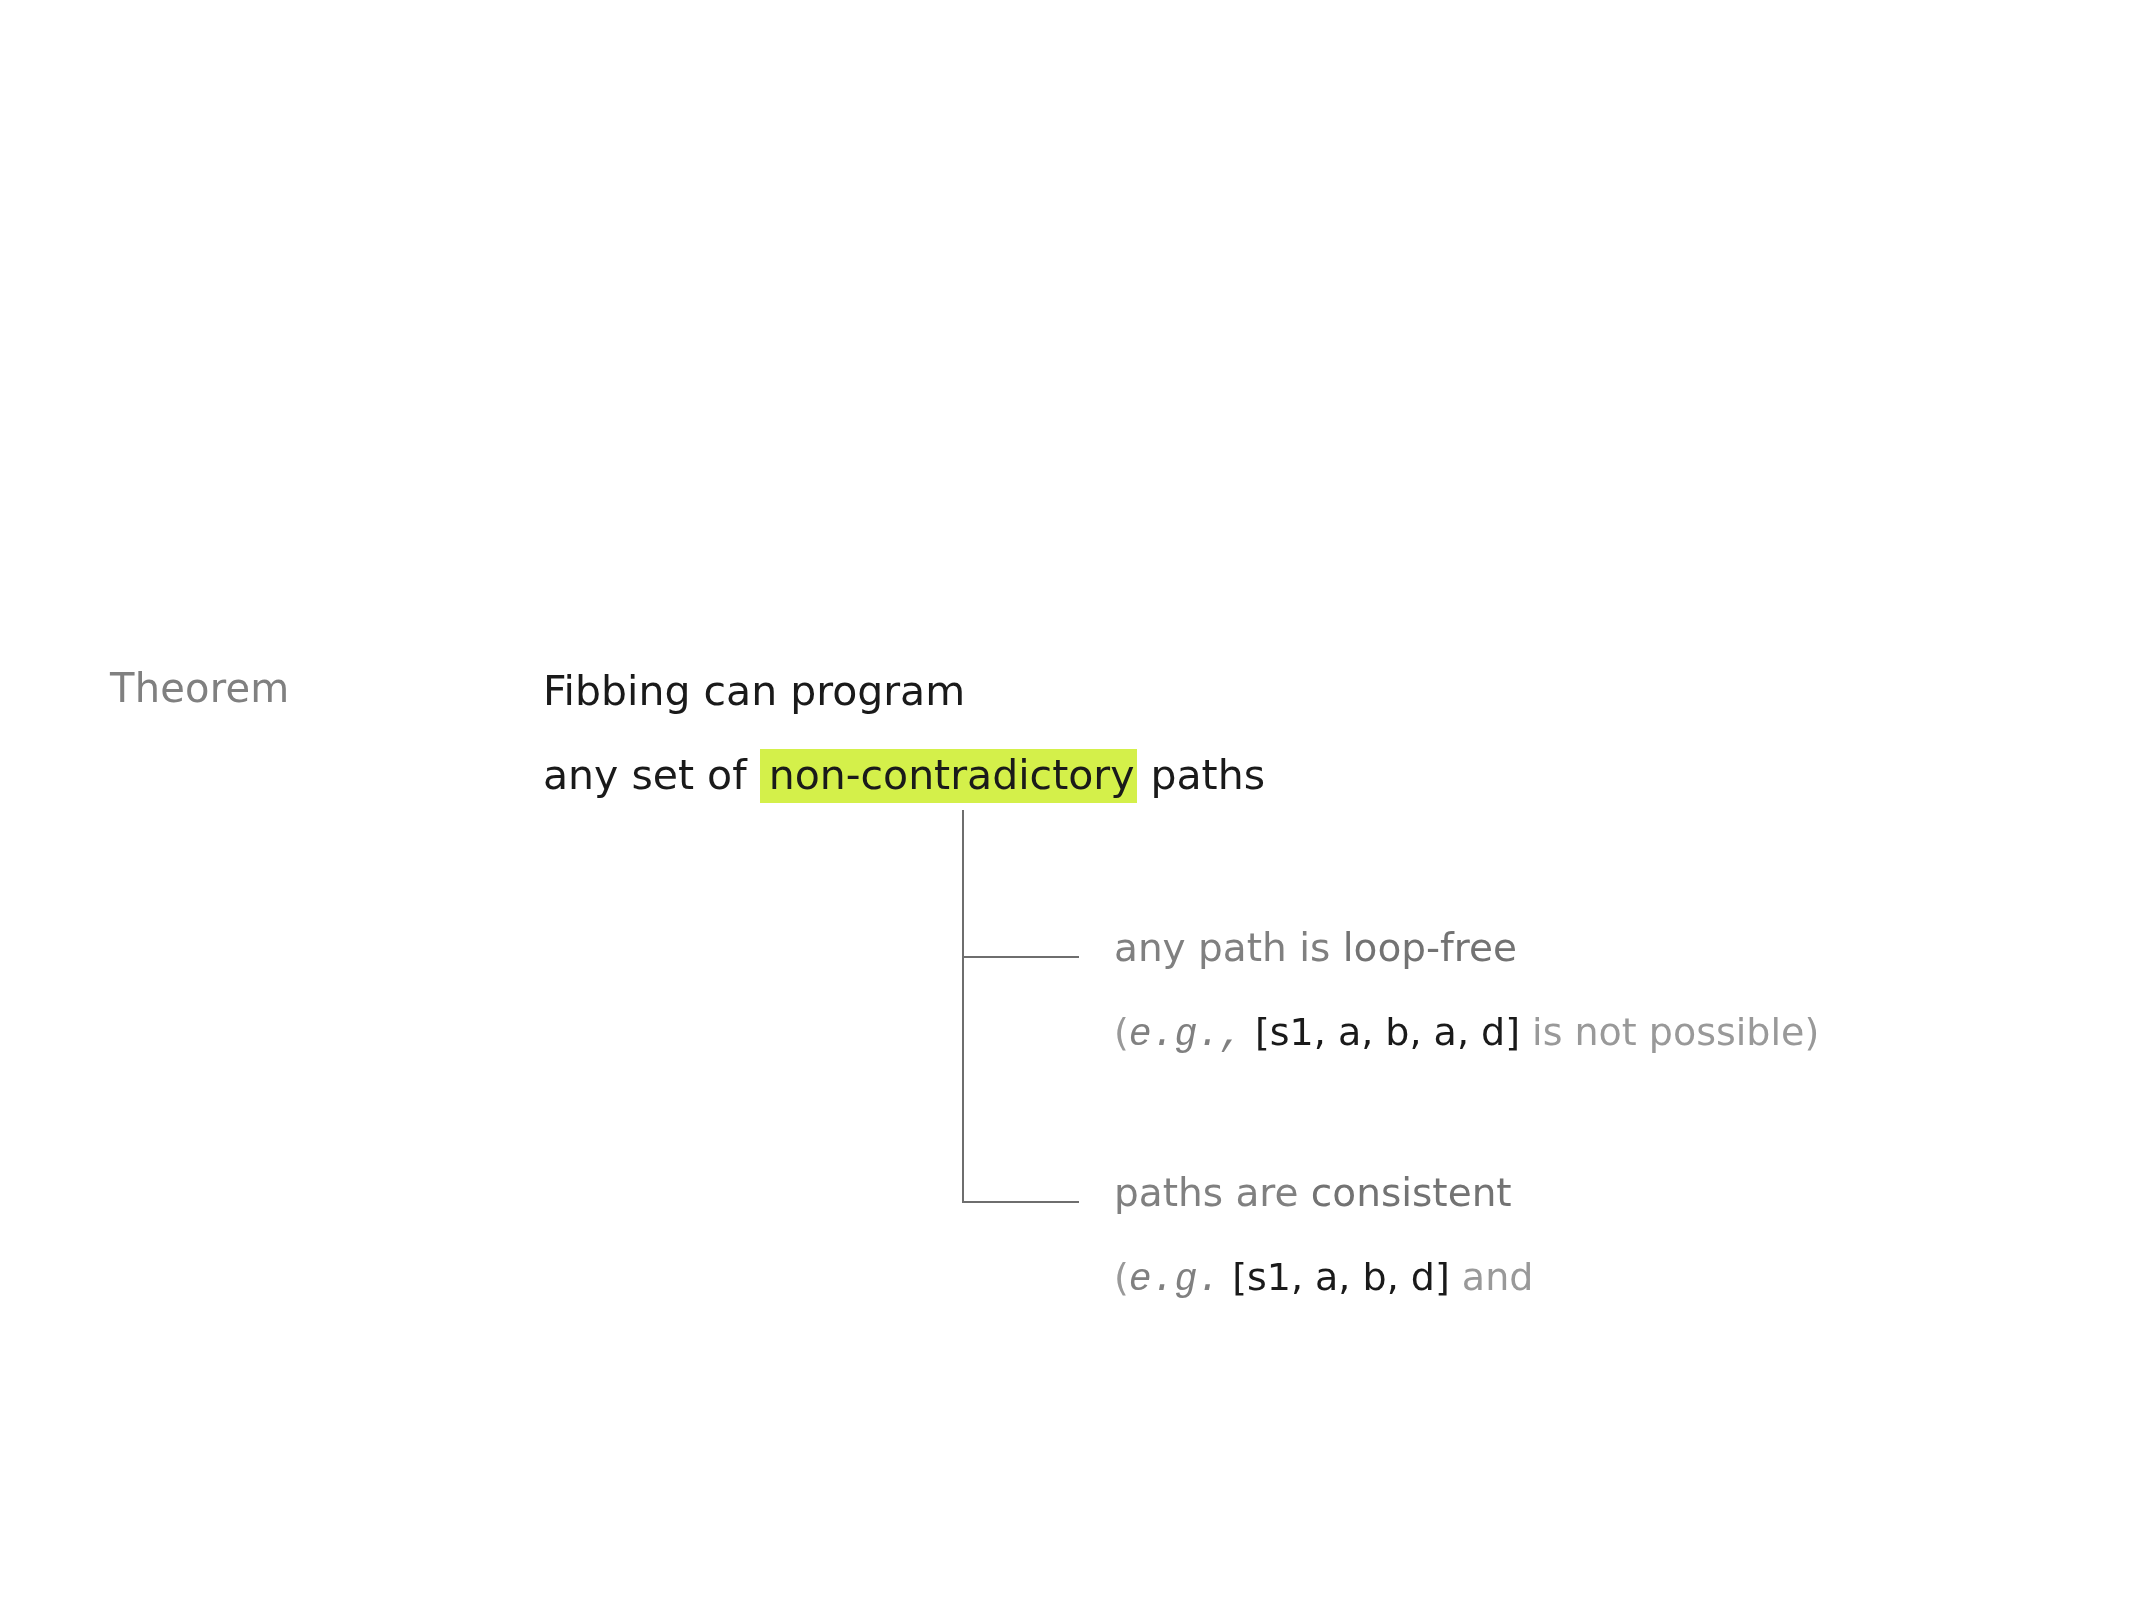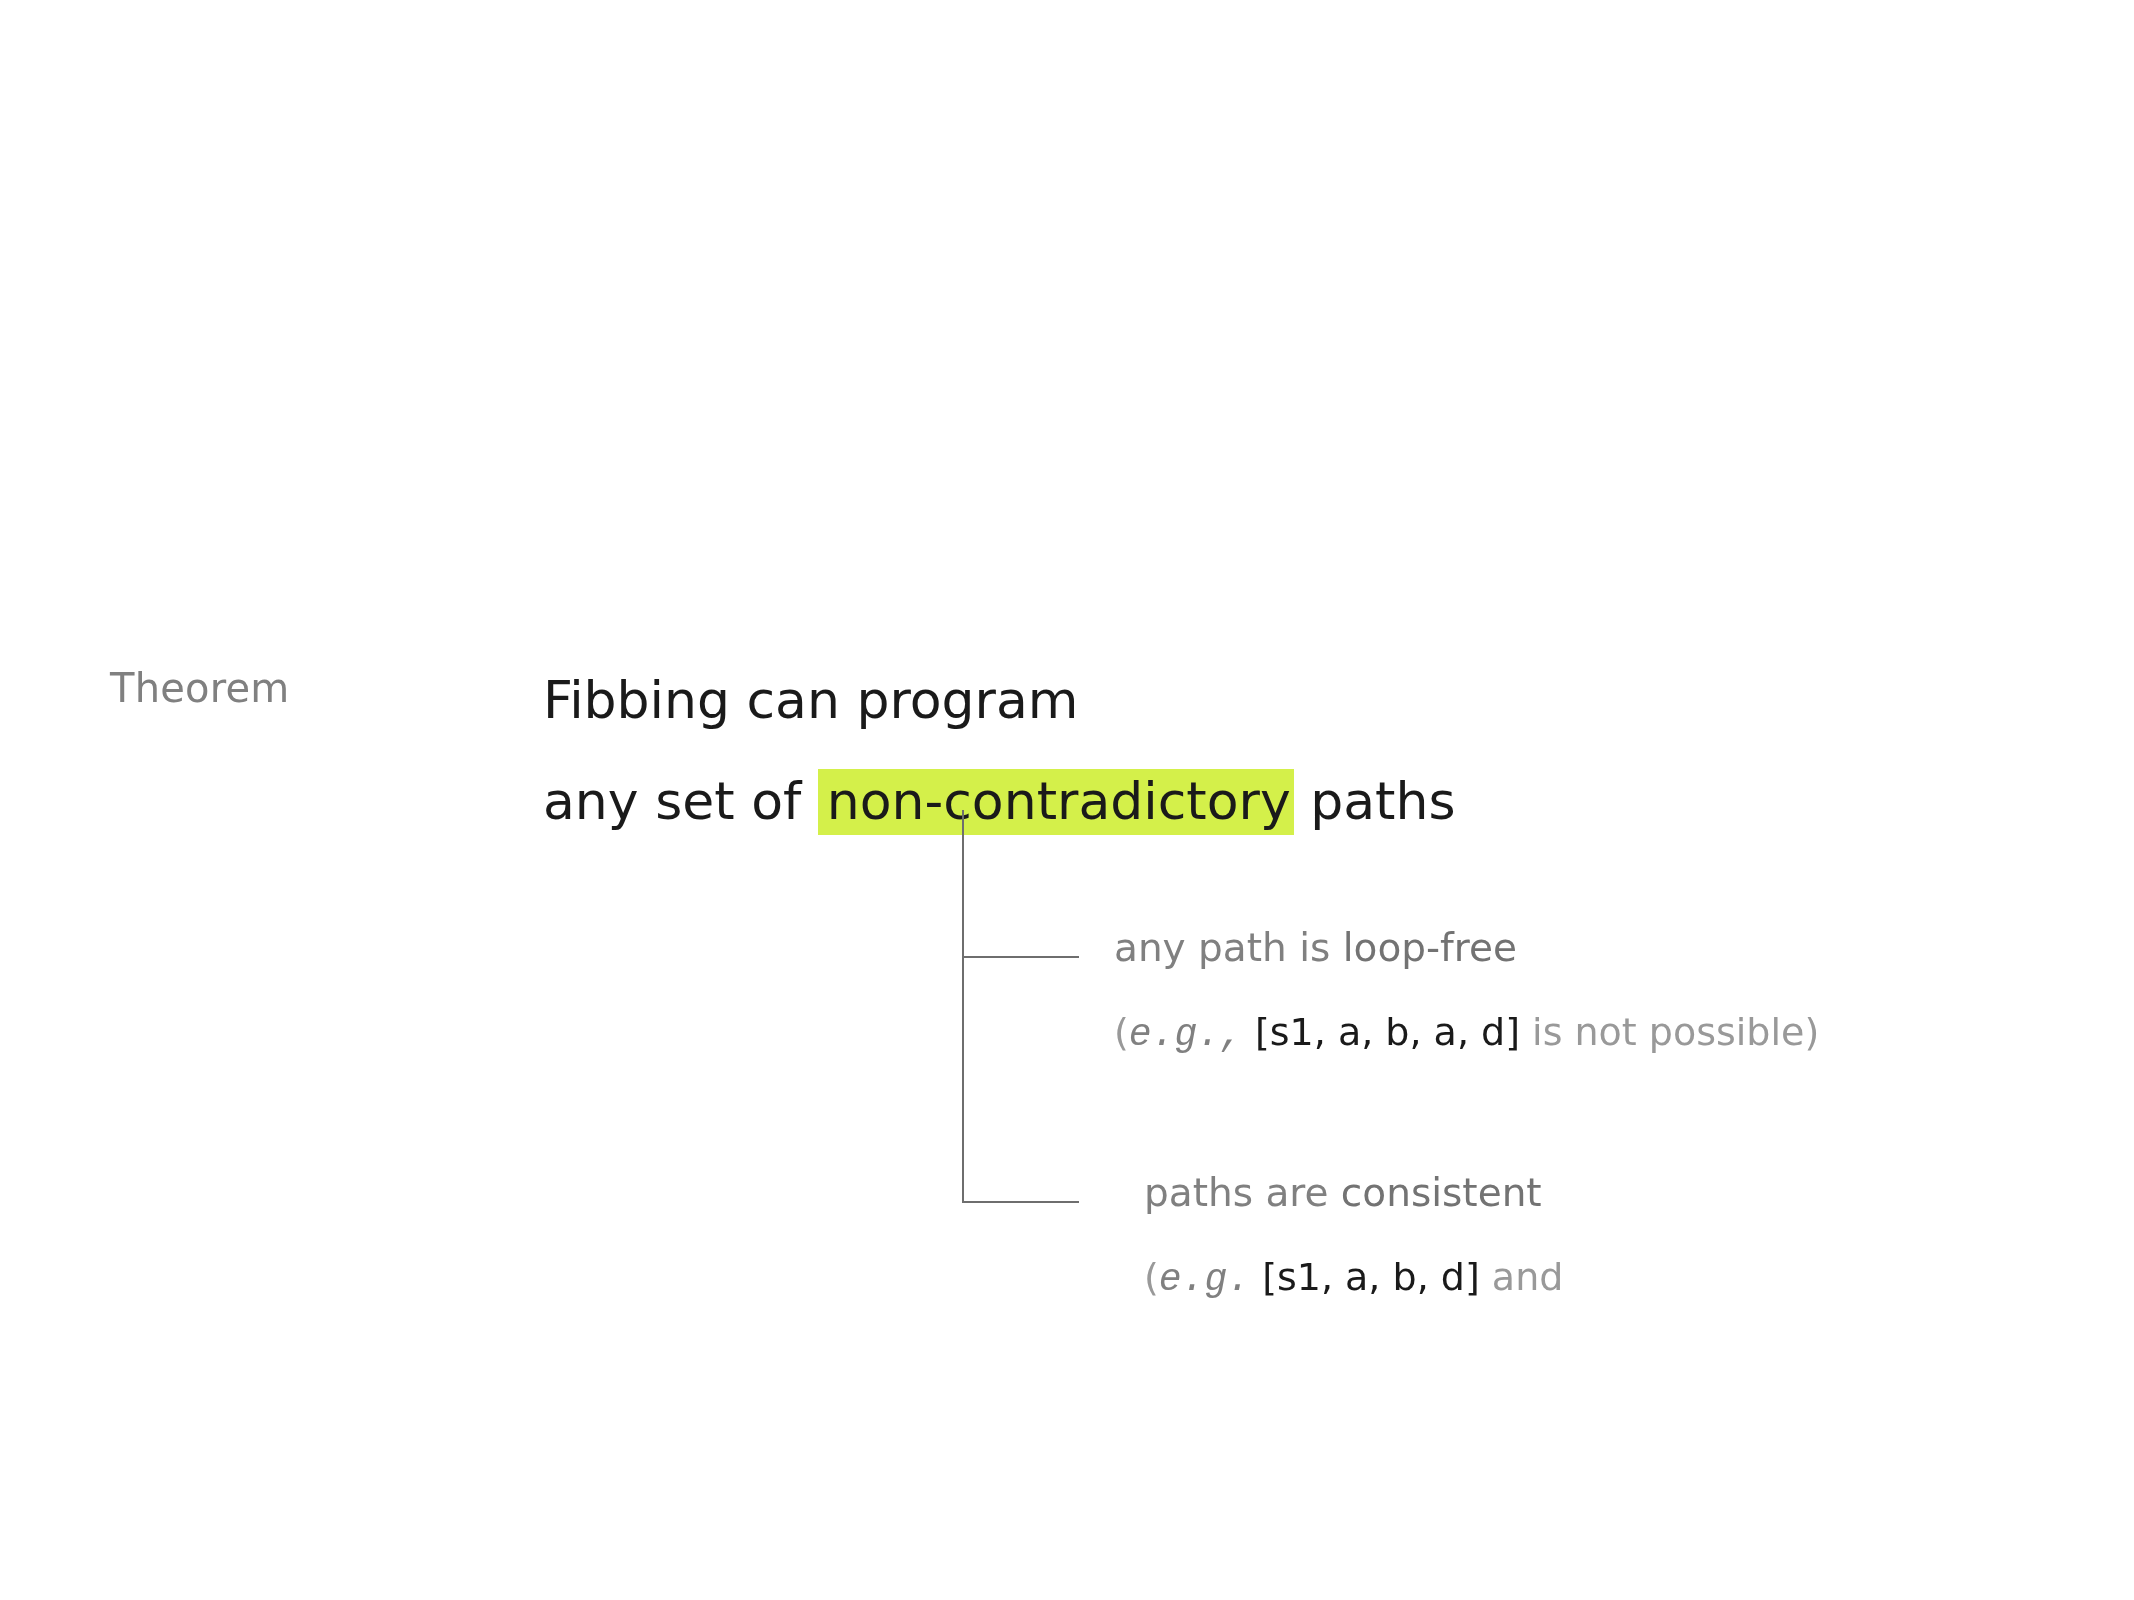--- a/index.html
+++ b/index.html
@@ -31,21 +31,21 @@
     color: #808080;
     letter-spacing: 0.2px;
     white-space: nowrap;
   }
 
   
   .statement {
     position: absolute;
     left: 543px;
     top: 660px;
-    font-size: 52px;
+    font-size: 41px;
     color: #1a1a1a;
     line-height: 1.55;
     white-space: nowrap;
   }
   .statement .line2 {
     margin-top: 20px;
   }
   .hl {
     background: #d4f04a;
     padding: 2px 3px 4px 9px;
@@ -77,21 +77,21 @@
     background: #6e6e6e;
   }
 
   
   .branch {
     position: absolute;
     left: 1114px;
     white-space: nowrap;
   }
   .branch-1 { top: 925px; }
-  .branch-2 { top: 1170px; margin-left: 30px; }
+  .branch-2 { top: 1170px; }
 
   .branch-head {
     font-size: 39px;
     color: #808080;
   }
   .branch-head .strong {
     color: #737373;
     text-align: right;
   }
   .branch-note {

